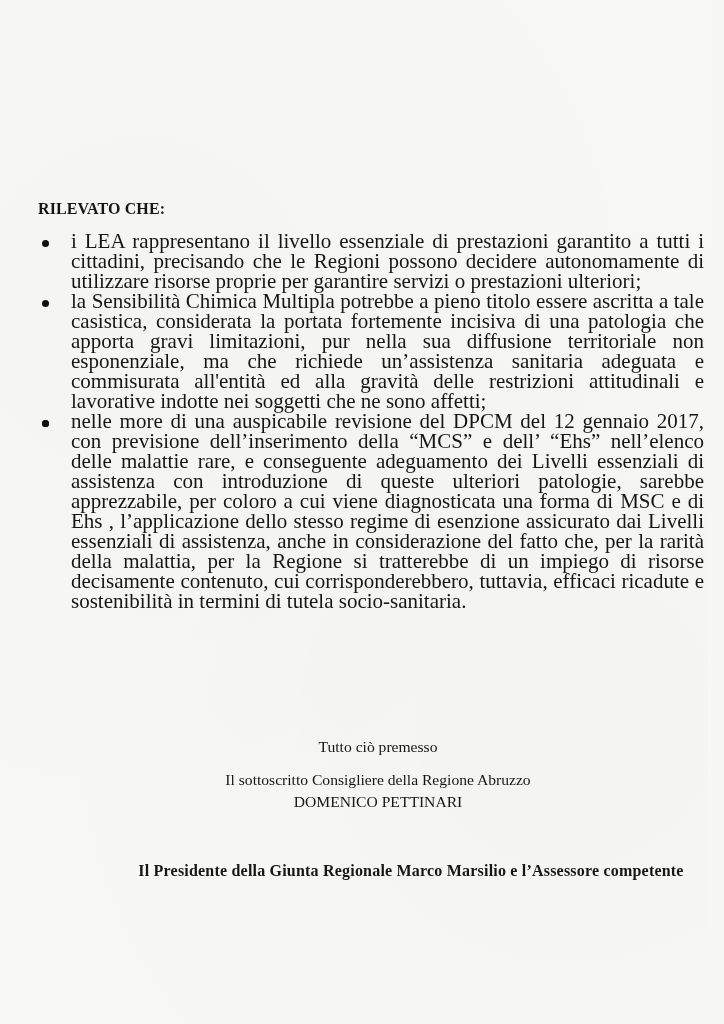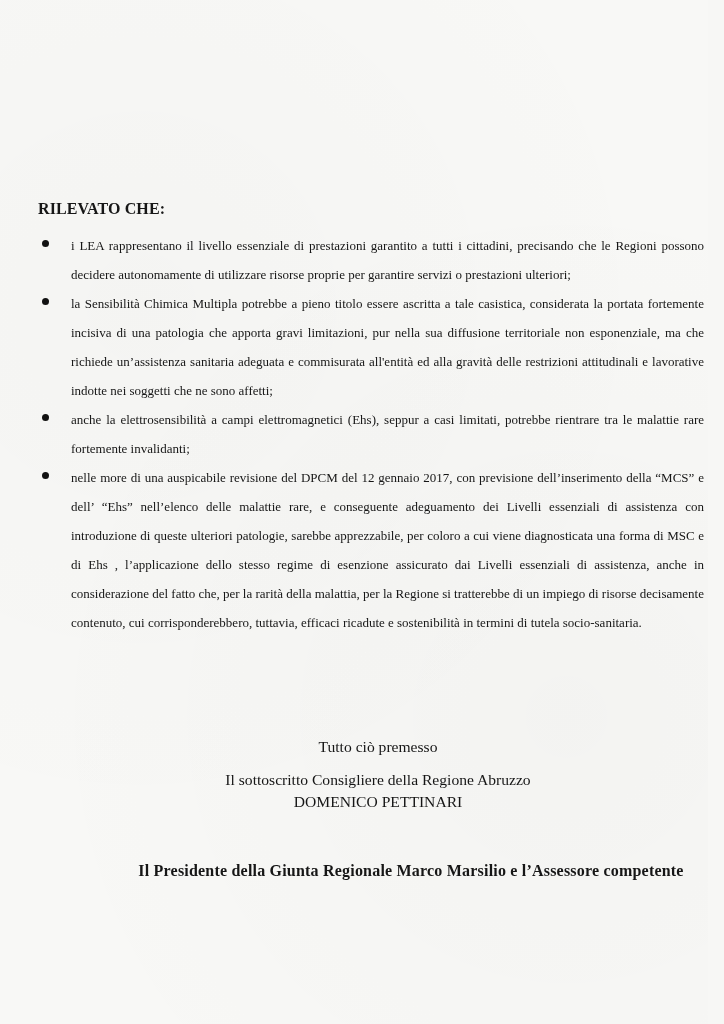--- a/index.html
+++ b/index.html
@@ -22,22 +22,22 @@
     position: absolute; left: 38px; top: 200px;
     font-weight: bold; font-size: 16px; letter-spacing: 0.1px;
   }
   .list {
     position: absolute; left: 38px; top: 231px; width: 666px;
     margin: 0; padding: 0; list-style: none;
   }
   .list li {
     position: relative;
     padding-left: 33px;
-    font-size: 13px;
-    line-height: 29px;
+    font-size: 21px;
+    line-height: 20px;
     text-align: justify;
   }
   .bullet {
     position: absolute; left: 4px; top: 9px;
     width: 7px; height: 7px; border-radius: 50%;
     background: #111;
   }
   .center {
     position: absolute; left: 16px; width: 724px; text-align: center;
     font-size: 15.6px;
@@ -58,21 +58,20 @@
     <li>
       <span class="bullet"></span>
       <span>i LEA rappresentano il livello essenziale di prestazioni garantito a tutti i cittadini, precisando che le Regioni possono decidere autonomamente di utilizzare risorse proprie per garantire servizi o prestazioni ulteriori;</span>
     </li>
     <li>
       <span class="bullet"></span>
       <span>la Sensibilità Chimica Multipla potrebbe a pieno titolo essere ascritta a tale casistica, considerata la portata fortemente incisiva di una patologia che apporta gravi limitazioni, pur nella sua diffusione territoriale non esponenziale, ma che richiede un’assistenza sanitaria adeguata e commisurata all'entità ed alla gravità delle restrizioni attitudinali e lavorative indotte nei soggetti che ne sono affetti;</span>
     </li>
     <li>
       <span class="bullet"></span>
-      <span>anche la elettrosensibilità a campi elettromagnetici (Ehs), seppur a casi limitati, potrebbe rientrare tra le malattie rare fortemente invalidanti;</span>
     </li>
     <li>
       <span class="bullet"></span>
       <span>nelle more di una auspicabile revisione del DPCM del 12 gennaio 2017, con previsione dell’inserimento della “MCS” e dell’ “Ehs” nell’elenco delle malattie rare, e conseguente adeguamento dei Livelli essenziali di assistenza con introduzione di queste ulteriori patologie, sarebbe apprezzabile, per coloro a cui viene diagnosticata una forma di MSC e di Ehs , l’applicazione dello stesso regime di esenzione assicurato dai Livelli essenziali di assistenza, anche in considerazione del fatto che, per la rarità della malattia, per la Regione si tratterebbe di un impiego di risorse decisamente contenuto, cui corrisponderebbero, tuttavia, efficaci ricadute e sostenibilità in termini di tutela socio-sanitaria.</span>
     </li>
   </ul>
 
   <div class="center c1">Tutto ciò premesso</div>
   <div class="center c3">DOMENICO PETTINARI</div>
   <div class="center c2">Il sottoscritto Consigliere della Regione Abruzzo</div>

